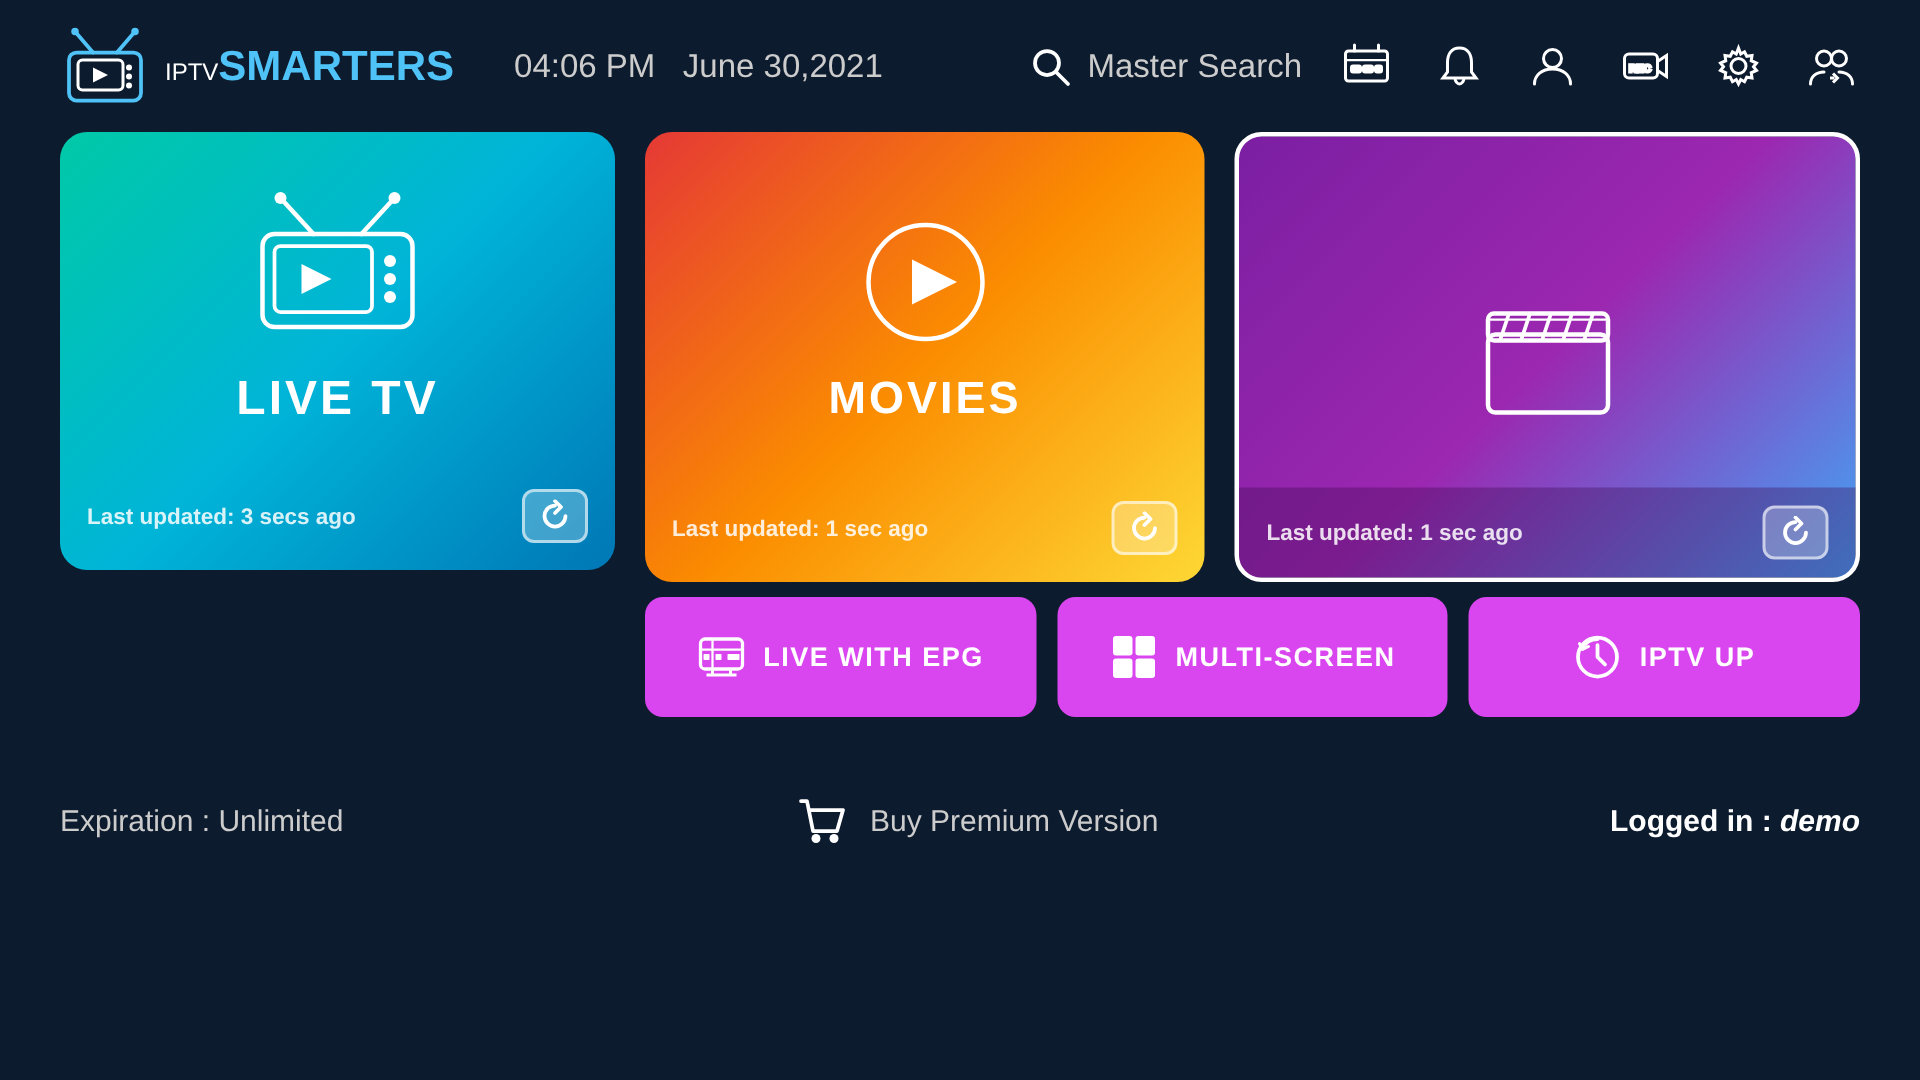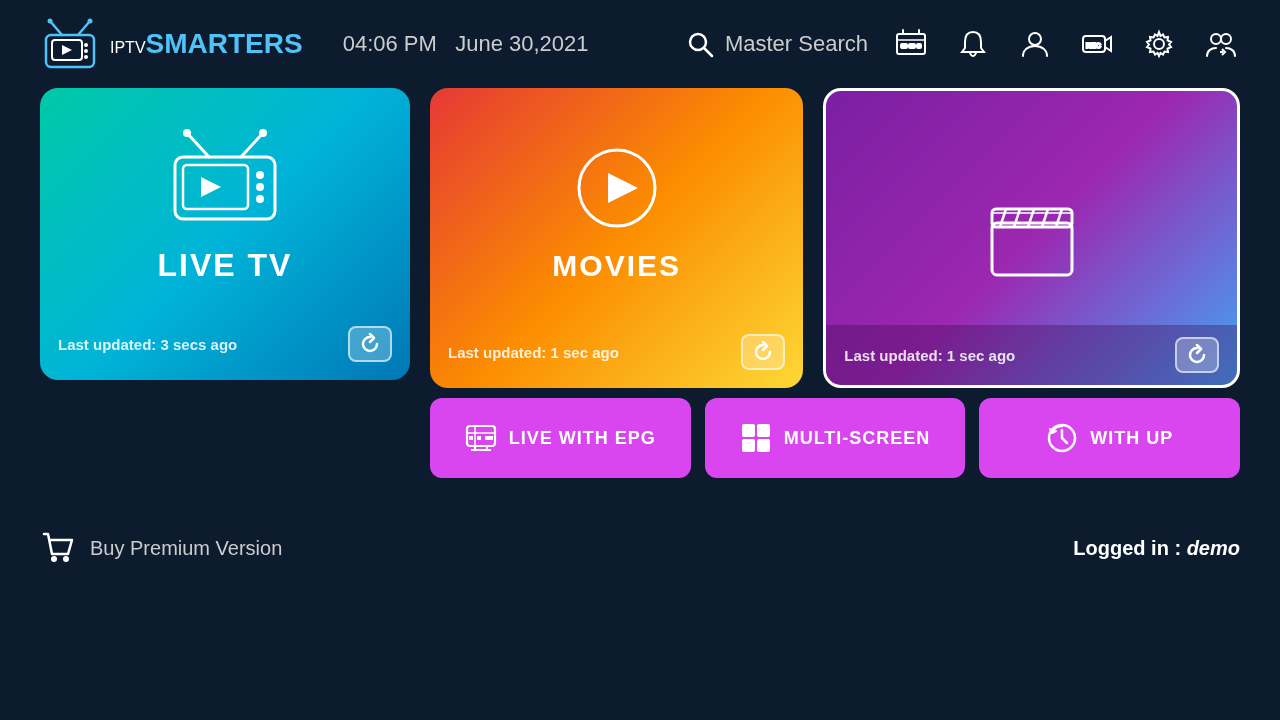--- a/index.html
+++ b/index.html
@@ -444,28 +444,29 @@
         <span>MULTI-SCREEN</span>
       </button>
 
       <button class="btn-green">
         <svg width="32" height="32" viewBox="0 0 32 32" fill="none">
           <circle cx="16" cy="16" r="13" stroke="white" stroke-width="2.5" fill="none"></circle>
           <polyline points="16,8 16,16 21,21" stroke="white" stroke-width="2.5" stroke-linecap="round" stroke-linejoin="round" fill="none"></polyline>
           <path d="M6 10 C8 6 12 4 16 4" stroke="white" stroke-width="2.5" stroke-linecap="round" fill="none"></path>
           <polyline points="4,7 6,11 10,9" stroke="white" stroke-width="2" fill="none" stroke-linecap="round" stroke-linejoin="round"></polyline>
         </svg>
-        <span>WITH UP</span>
+        <span>IPTV UP</span>
       </button>
 
     </div>
   </div>
 </div>
 
 <div class="footer">
+  <span class="expiration-text">Expiration : Unlimited</span>
 
   <div class="buy-premium">
     <svg width="36" height="36" viewBox="0 0 36 36" fill="none">
       <path d="M4 4 L8 4 L12 24 L28 24 L32 10 L10 10" stroke="white" stroke-width="2.5" stroke-linecap="round" stroke-linejoin="round" fill="none"></path>
       <circle cx="14" cy="29" r="3" fill="white"></circle>
       <circle cx="26" cy="29" r="3" fill="white"></circle>
     </svg>
     <span>Buy Premium Version</span>
   </div>
 

